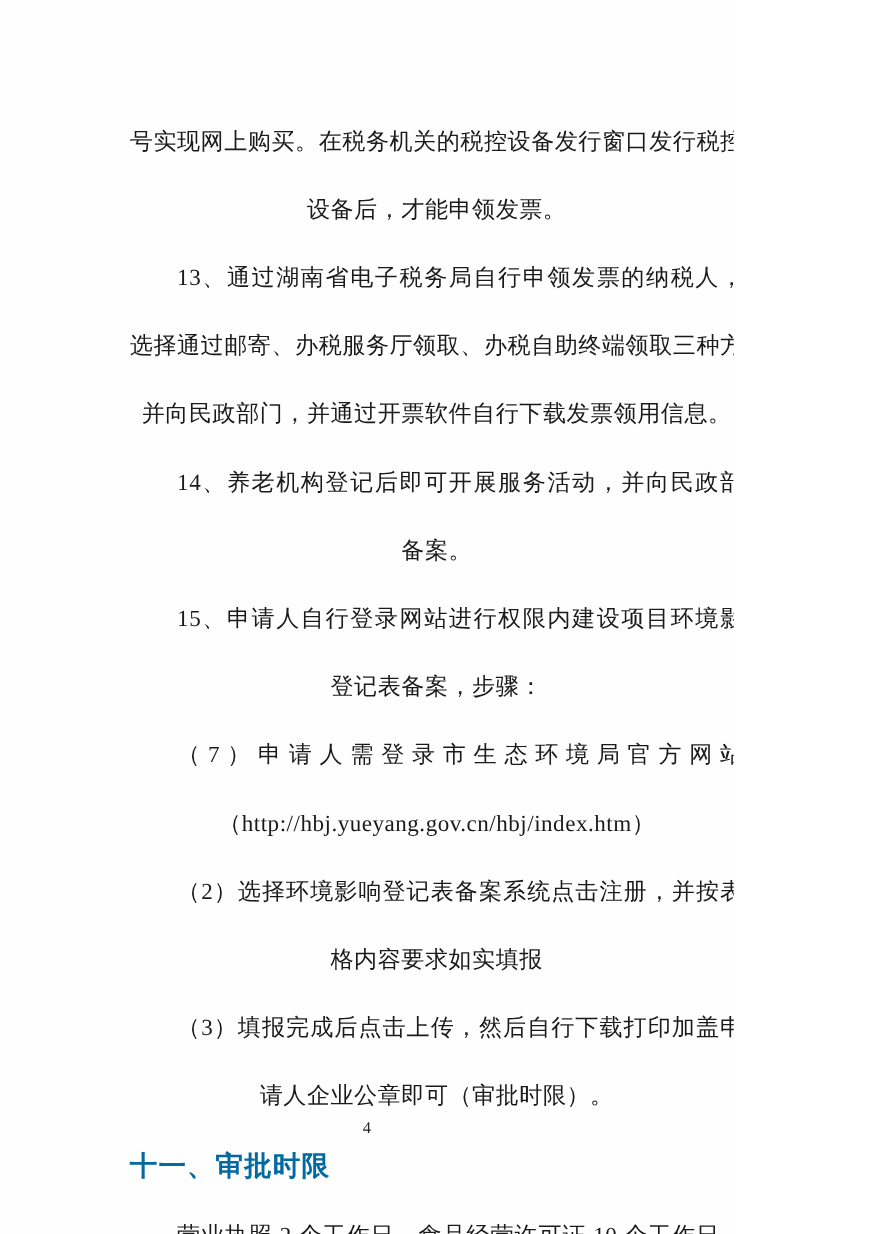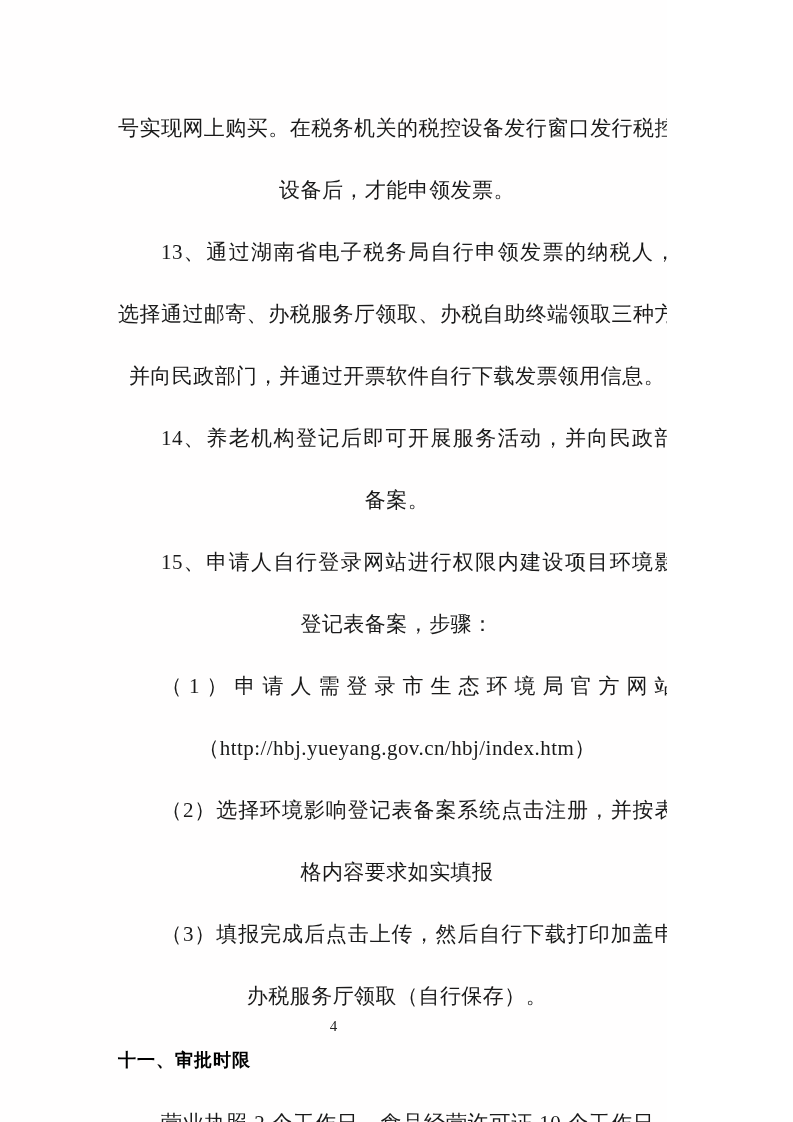--- a/index.html
+++ b/index.html
@@ -35,22 +35,22 @@
     text-align: justify;
     text-align-last: justify;
     overflow: hidden;
   }
   .line.indent {
     text-indent: 43px;
   }
   .heading {
     font-family: "Liberation Sans", "DejaVu Sans", sans-serif;
     font-weight: bold;
-    color: #000000;
-    font-size: 18px;
+    color: #0369a1;
+    font-size: 25px;
     letter-spacing: 1px;
     line-height: 44px;
     height: 44px;
     margin-top: 10px;
     margin-bottom: 2px;
     white-space: nowrap;
   }
   .page-number {
     position: absolute;
     top: 1018px;
@@ -70,26 +70,26 @@
 
     <p class="line fill">号实现网上购买。在税务机关的税控设备发行窗口发行税控</p>
     <p class="line">设备后，才能申领发票。</p>
     <p class="line fill indent">13、通过湖南省电子税务局自行申领发票的纳税人，可</p>
     <p class="line fill">选择通过邮寄、办税服务厅领取、办税自助终端领取三种方</p>
     <p class="line">并向民政部门，并通过开票软件自行下载发票领用信息。</p>
     <p class="line fill indent">14、养老机构登记后即可开展服务活动，并向民政部门</p>
     <p class="line">备案。</p>
     <p class="line fill indent">15、申请人自行登录网站进行权限内建设项目环境影响</p>
     <p class="line">登记表备案，步骤：</p>
-    <p class="line fill indent">（1）申请人需登录市生态环境局官方网站</p>
+    <p class="line fill indent">（7）申请人需登录市生态环境局官方网站</p>
     <p class="line">（http://hbj.yueyang.gov.cn/hbj/index.htm）</p>
     <p class="line fill indent">（2）选择环境影响登记表备案系统点击注册，并按表</p>
     <p class="line">格内容要求如实填报</p>
     <p class="line fill indent">（3）填报完成后点击上传，然后自行下载打印加盖申</p>
-    <p class="line">办税服务厅领取（自行保存）。</p>
+    <p class="line">请人企业公章即可（审批时限）。</p>
 
     <p class="heading">十一、审批时限</p>
 
     <p class="line fill indent">营业执照 2 个工作日，食品经营许可证 10 个工作日，</p>
 
   </div>
 
   <div class="page-number">4</div>
 </div>
 

